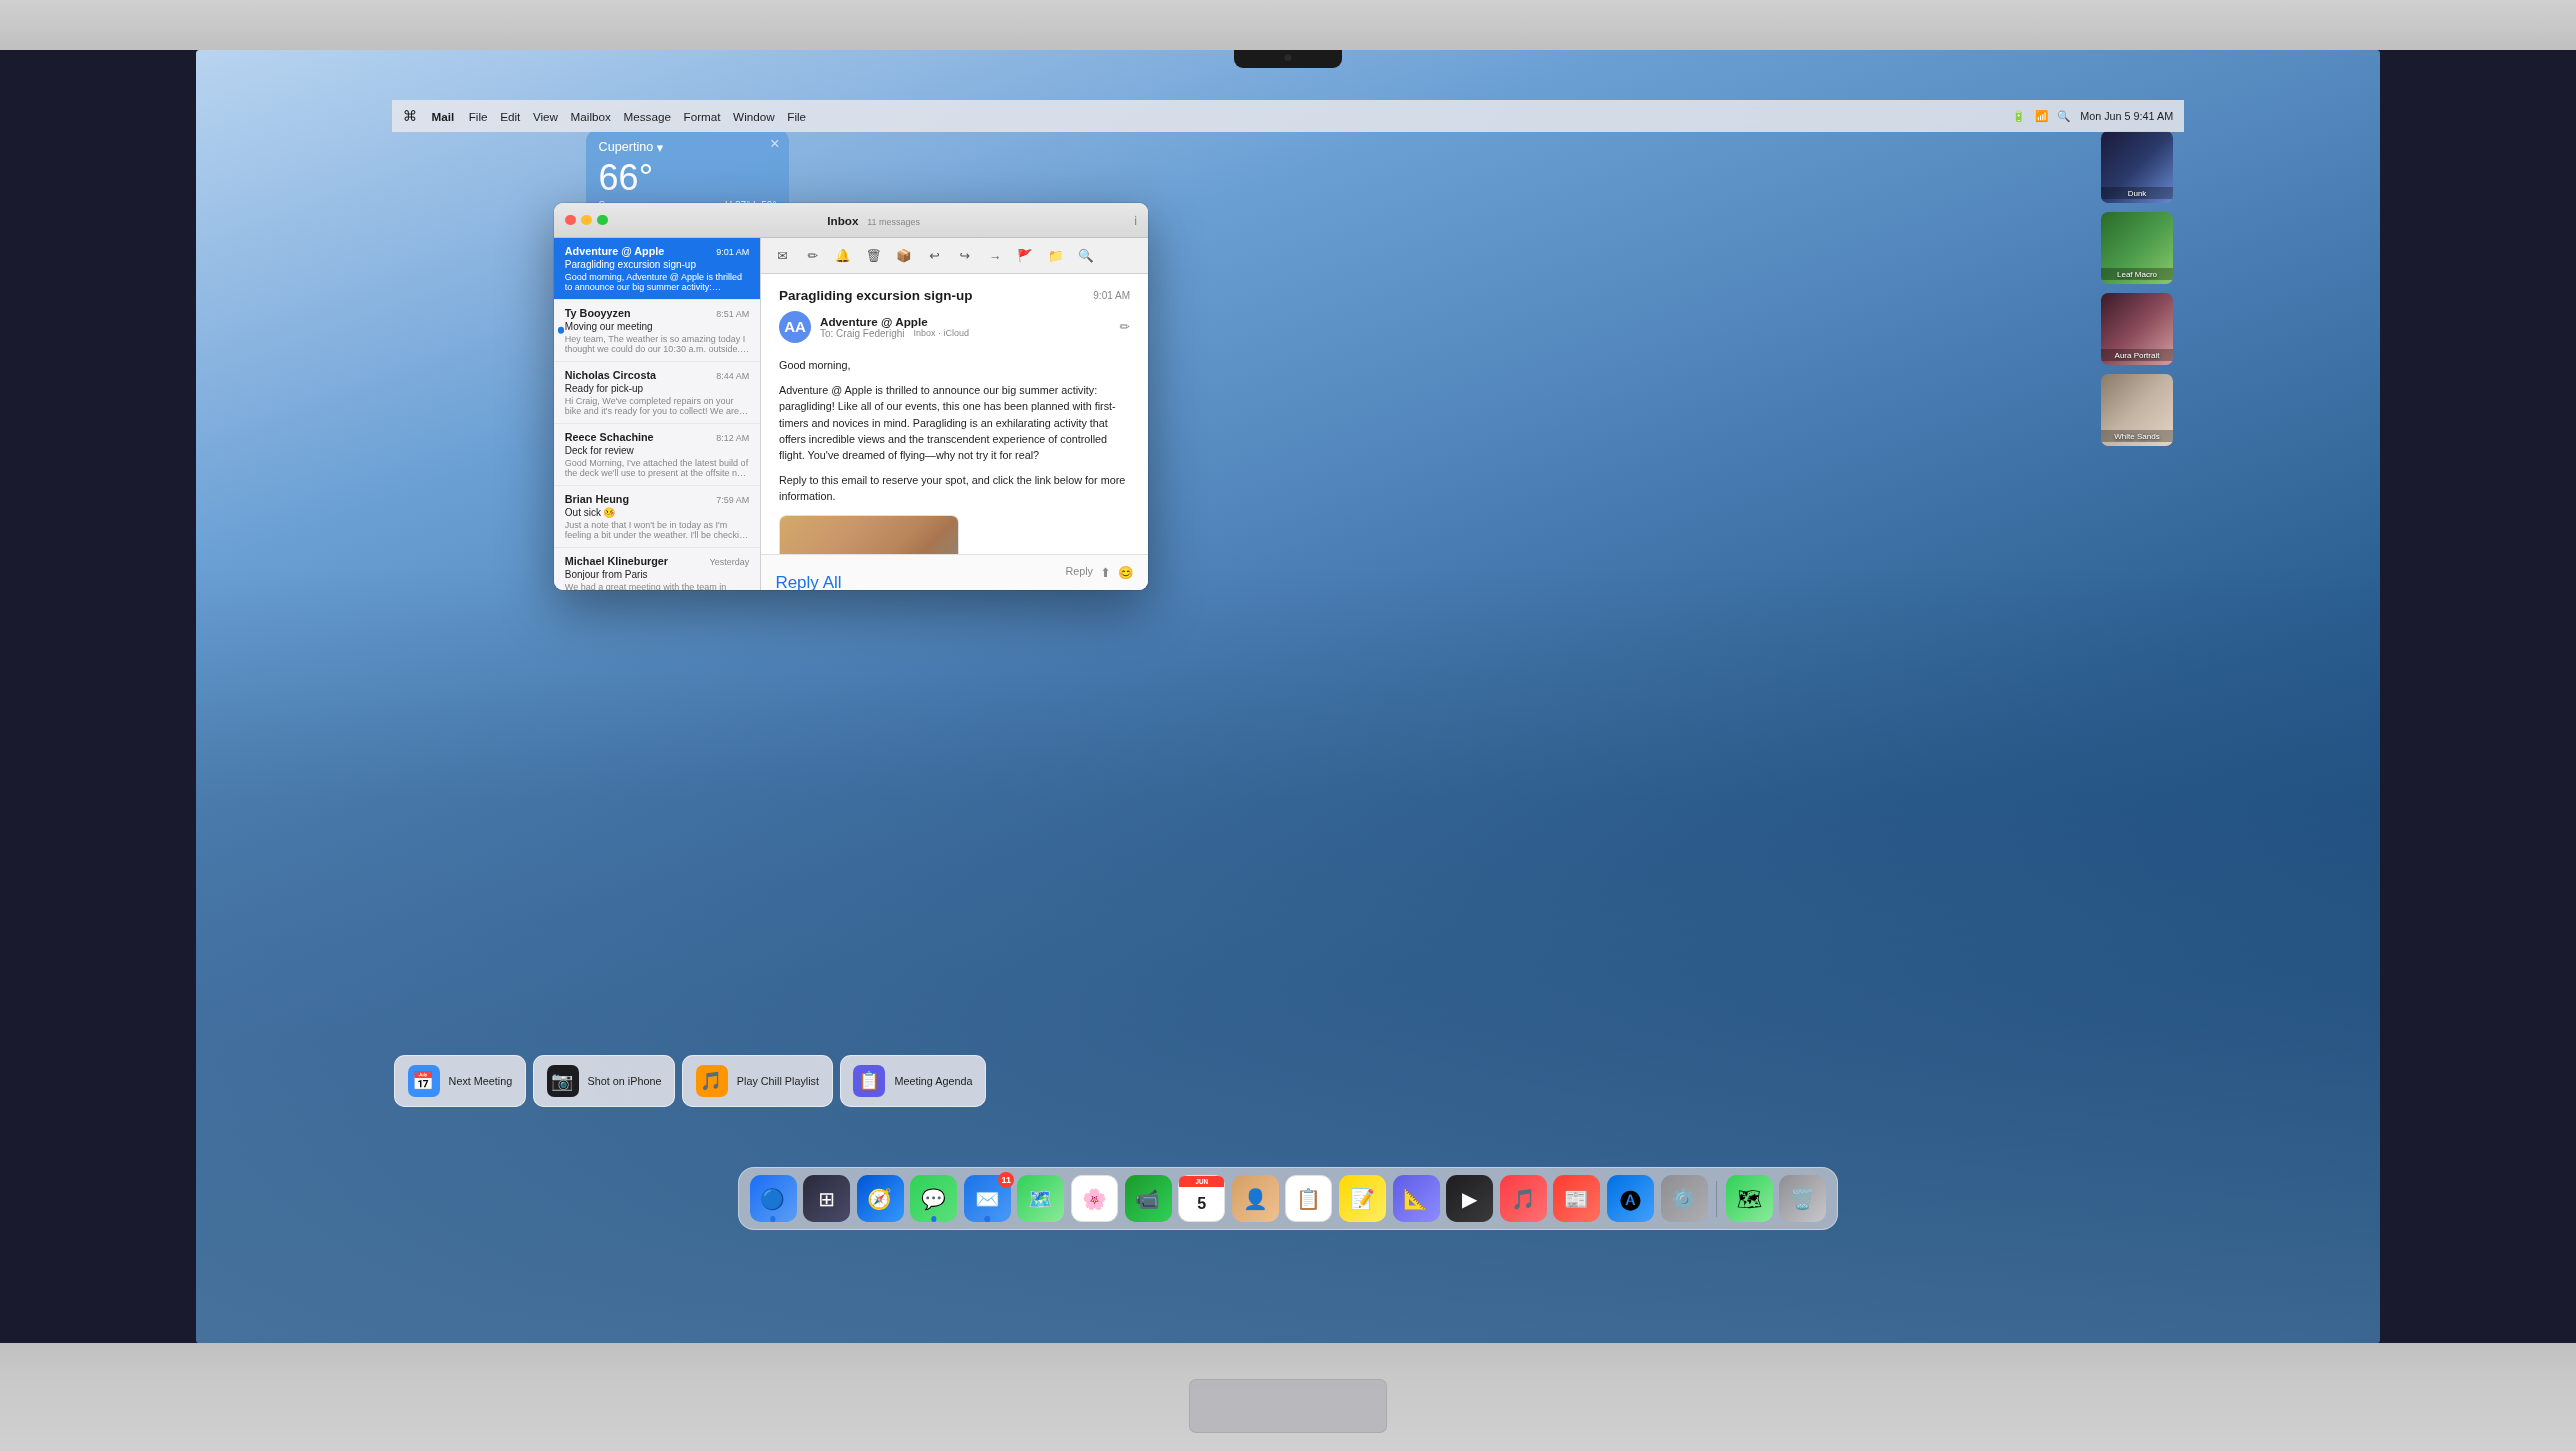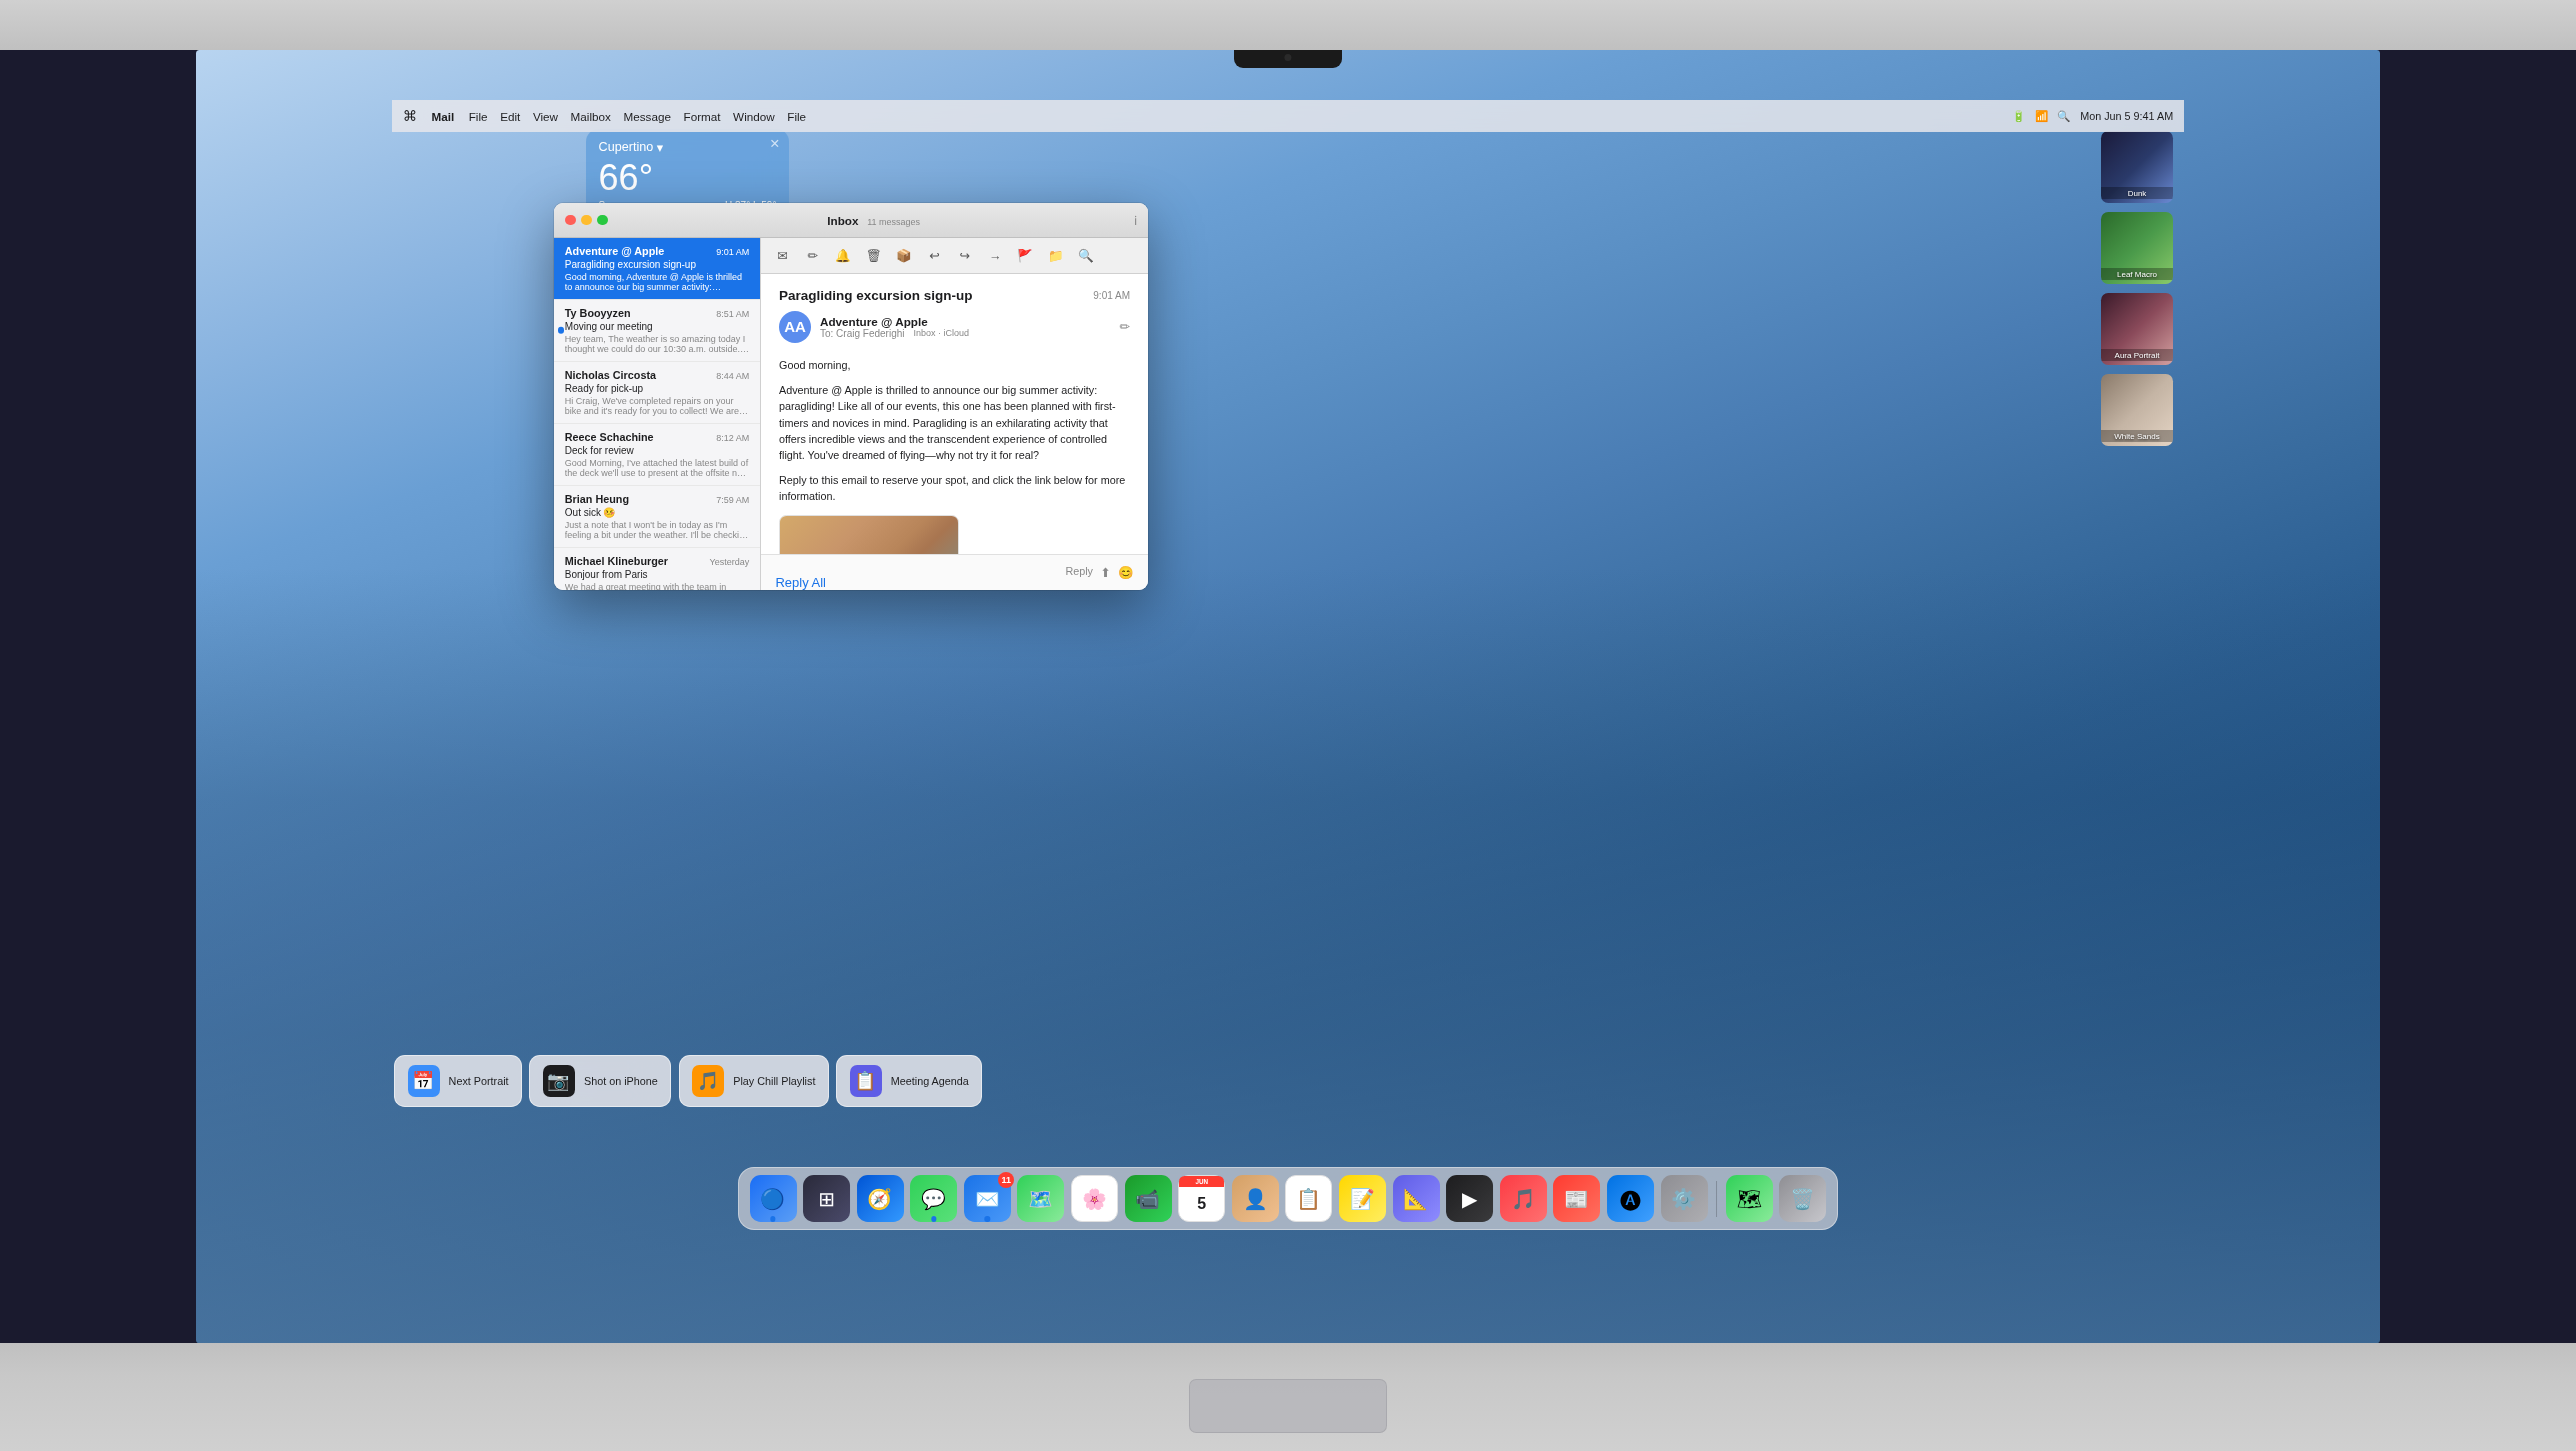--- a/index.html
+++ b/index.html
@@ -452,21 +452,21 @@
       height: 36px;
       border-top: 0.9px solid #e0e0e0;
       display: flex;
       align-items: center;
       padding: 0 14.4px;
       background: #fafafa;
       flex-shrink: 0;
     }
 
     .reply-all-btn {
-      font-size: 13px;
+      font-size: 17px;
       color: #1a73e8;
       cursor: pointer;
       margin-top: 20px;
     }
 
     
     .quick-actions-row {
       position: absolute;
       bottom: 236px;
       left: 198px;
@@ -837,21 +837,21 @@
               <span style="font-size:12.6px;color:#888;cursor:pointer">😊</span>
             </div>
           </div>
         </div>
       </div>
     </div>
 
     <div class="quick-actions-row">
       <div class="quick-action-card">
         <div class="quick-action-icon blue">📅</div>
-        <span class="quick-action-label">Next Portrait</span>
+        <span class="quick-action-label">Next Meeting</span>
       </div>
       <div class="quick-action-card">
         <div class="quick-action-icon camera" style="background:#1c1c1e">📷</div>
         <span class="quick-action-label">Shot on iPhone</span>
       </div>
       <div class="quick-action-card">
         <div class="quick-action-icon orange">🎵</div>
         <span class="quick-action-label">Play Chill Playlist</span>
       </div>
       <div class="quick-action-card">

